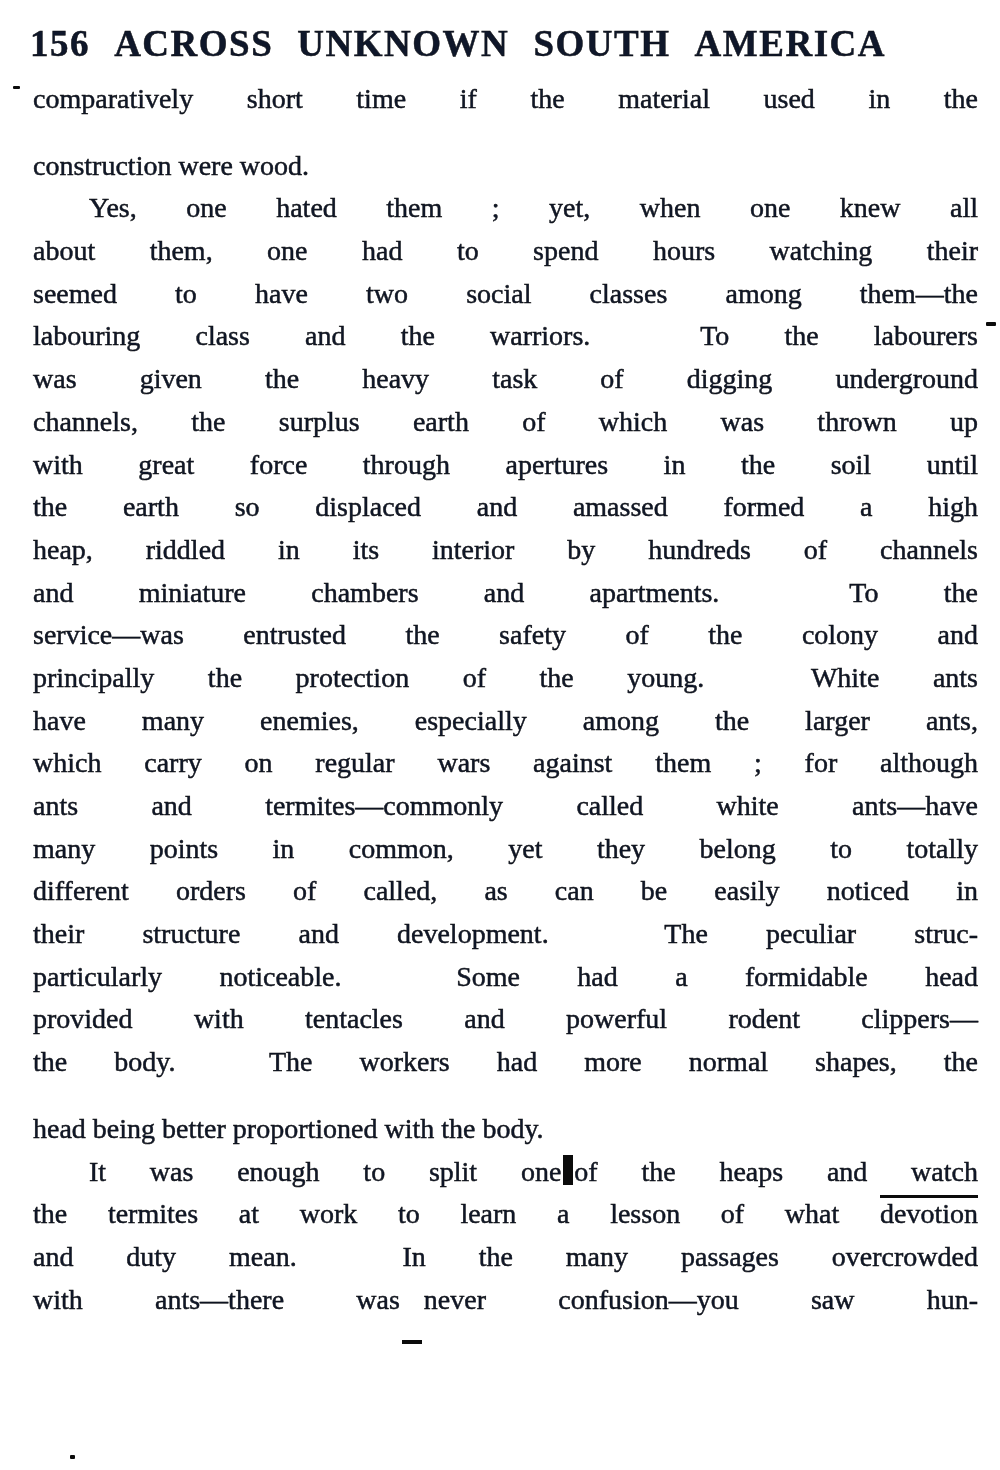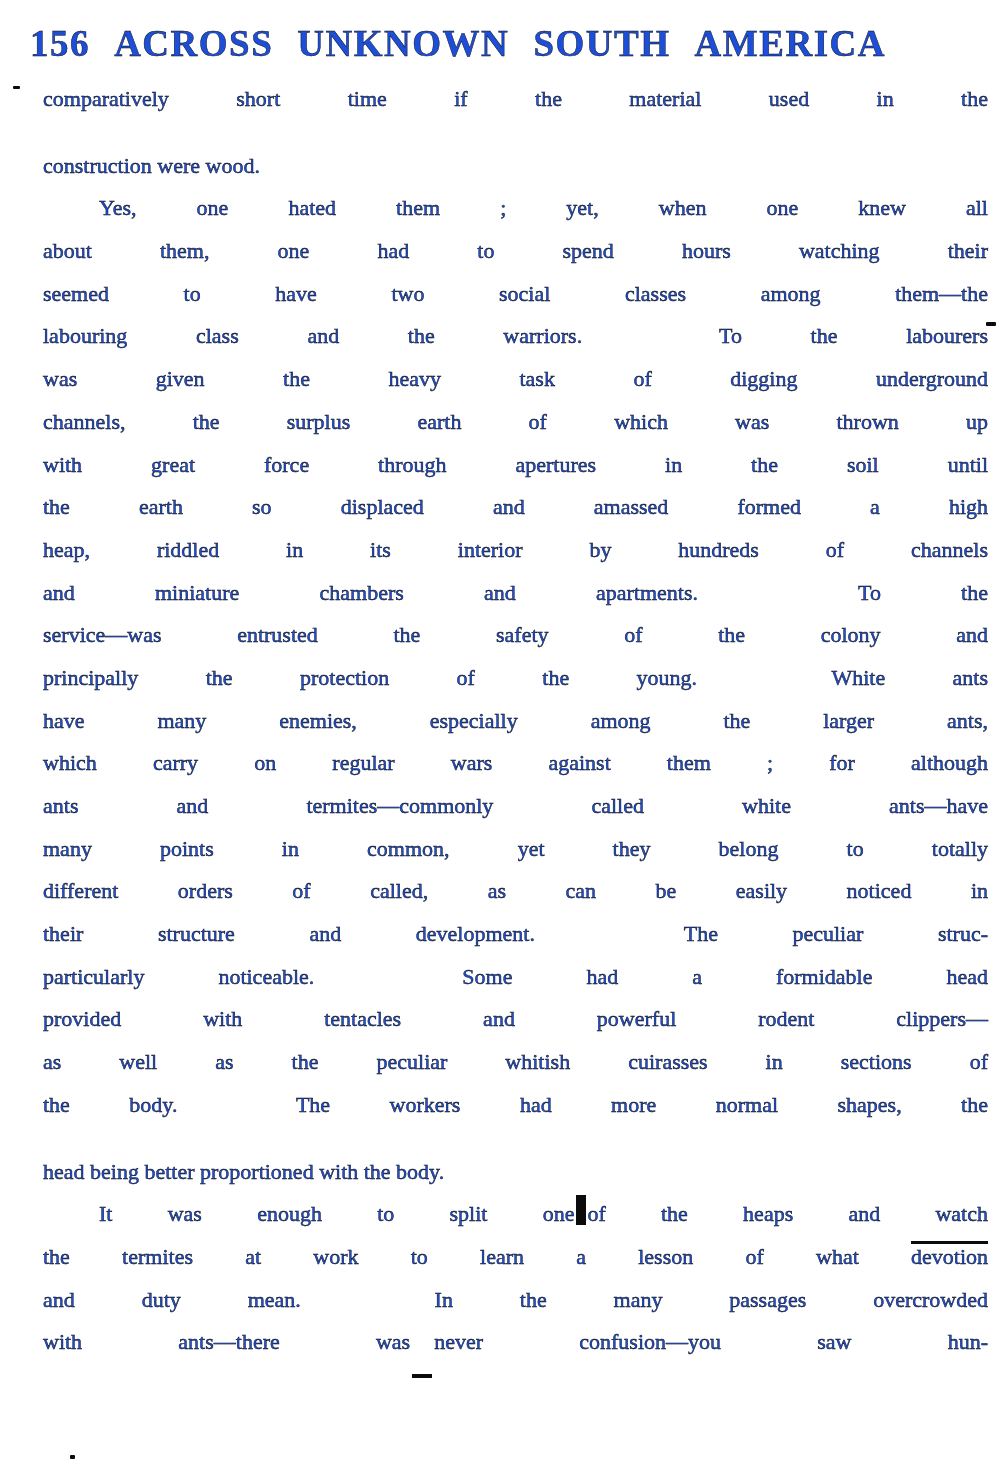--- a/index.html
+++ b/index.html
@@ -1,44 +1,44 @@
 <!DOCTYPE html>
 <html><head>
 <meta charset="utf-8">
 <style>
   html, body { margin: 0; padding: 0; background: #ffffff; }
   .page {
     position: relative;
     width: 1000px;
     height: 1470px;
     background: #ffffff;
-    color: #1d4ed8;
+    color: #0f172a;
     font-family: "Liberation Serif", "DejaVu Serif", serif;
     overflow: hidden;
     -webkit-text-stroke: 0.45px #0b0b0b;
   }
   .running-header {
     position: absolute;
     top: 22px;
     left: 30px;
     width: 856px;
     display: flex;
     justify-content: space-between;
     align-items: baseline;
     font-size: 37px;
     font-weight: bold;
     letter-spacing: 1.5px;
     white-space: nowrap;
   }
   .body-text {
     position: absolute;
     top: 78px;
-    left: 43px;
+    left: 33px;
     width: 945px;
-    font-size: 22px;
+    font-size: 28px;
   }
   .line {
     height: 42.7px;
     line-height: 42.7px;
     text-align: justify;
     text-align-last: justify;
     white-space: normal;
     overflow: visible;
   }
   .line.flush { text-align-last: left; margin-top: 24px; }
@@ -108,21 +108,20 @@
       <div class="line">service—was entrusted the safety of the colony and</div>
       <div class="line">principally the protection of the young.&nbsp; White ants</div>
       <div class="line">have many enemies, especially among the larger ants,</div>
       <div class="line">which carry on regular wars against them&nbsp;; for although</div>
       <div class="line">ants and termites—commonly called white ants—have</div>
       <div class="line">many points in common, yet they belong to totally</div>
       <div class="line">different orders of called, as can be easily noticed in</div>
       <div class="line">their structure and development.&nbsp; The peculiar struc-</div>
       <div class="line">particularly noticeable.&nbsp; Some had a formidable head</div>
       <div class="line">provided with tentacles and powerful rodent clippers—</div>
-      <div class="line">as well as the peculiar whitish cuirasses in sections of</div>
       <div class="line">the body.&nbsp; The workers had more normal shapes, the</div>
       <div class="line flush">head being better proportioned with the body.</div>
       <div class="line indent">It was enough to split one<span class="m-blot"></span>of the heaps <span class="mark-underline">and watch</span></div>
       <div class="line">the termites at work to learn a lesson of what <span class="mark-overline">devotion</span></div>
       <div class="line">and duty mean.&nbsp; In the many passages overcrowded</div>
       <div class="line">with ants—there was<span class="m-undergap"></span>never confusion—you saw hun-</div>
     </div>
 
 <div class="artifact" style="left: 13px; top: 86px; width: 7px; height: 3px;"></div>
     <div class="artifact" style="left: 986px; top: 322px; width: 10px; height: 4px;"></div>

